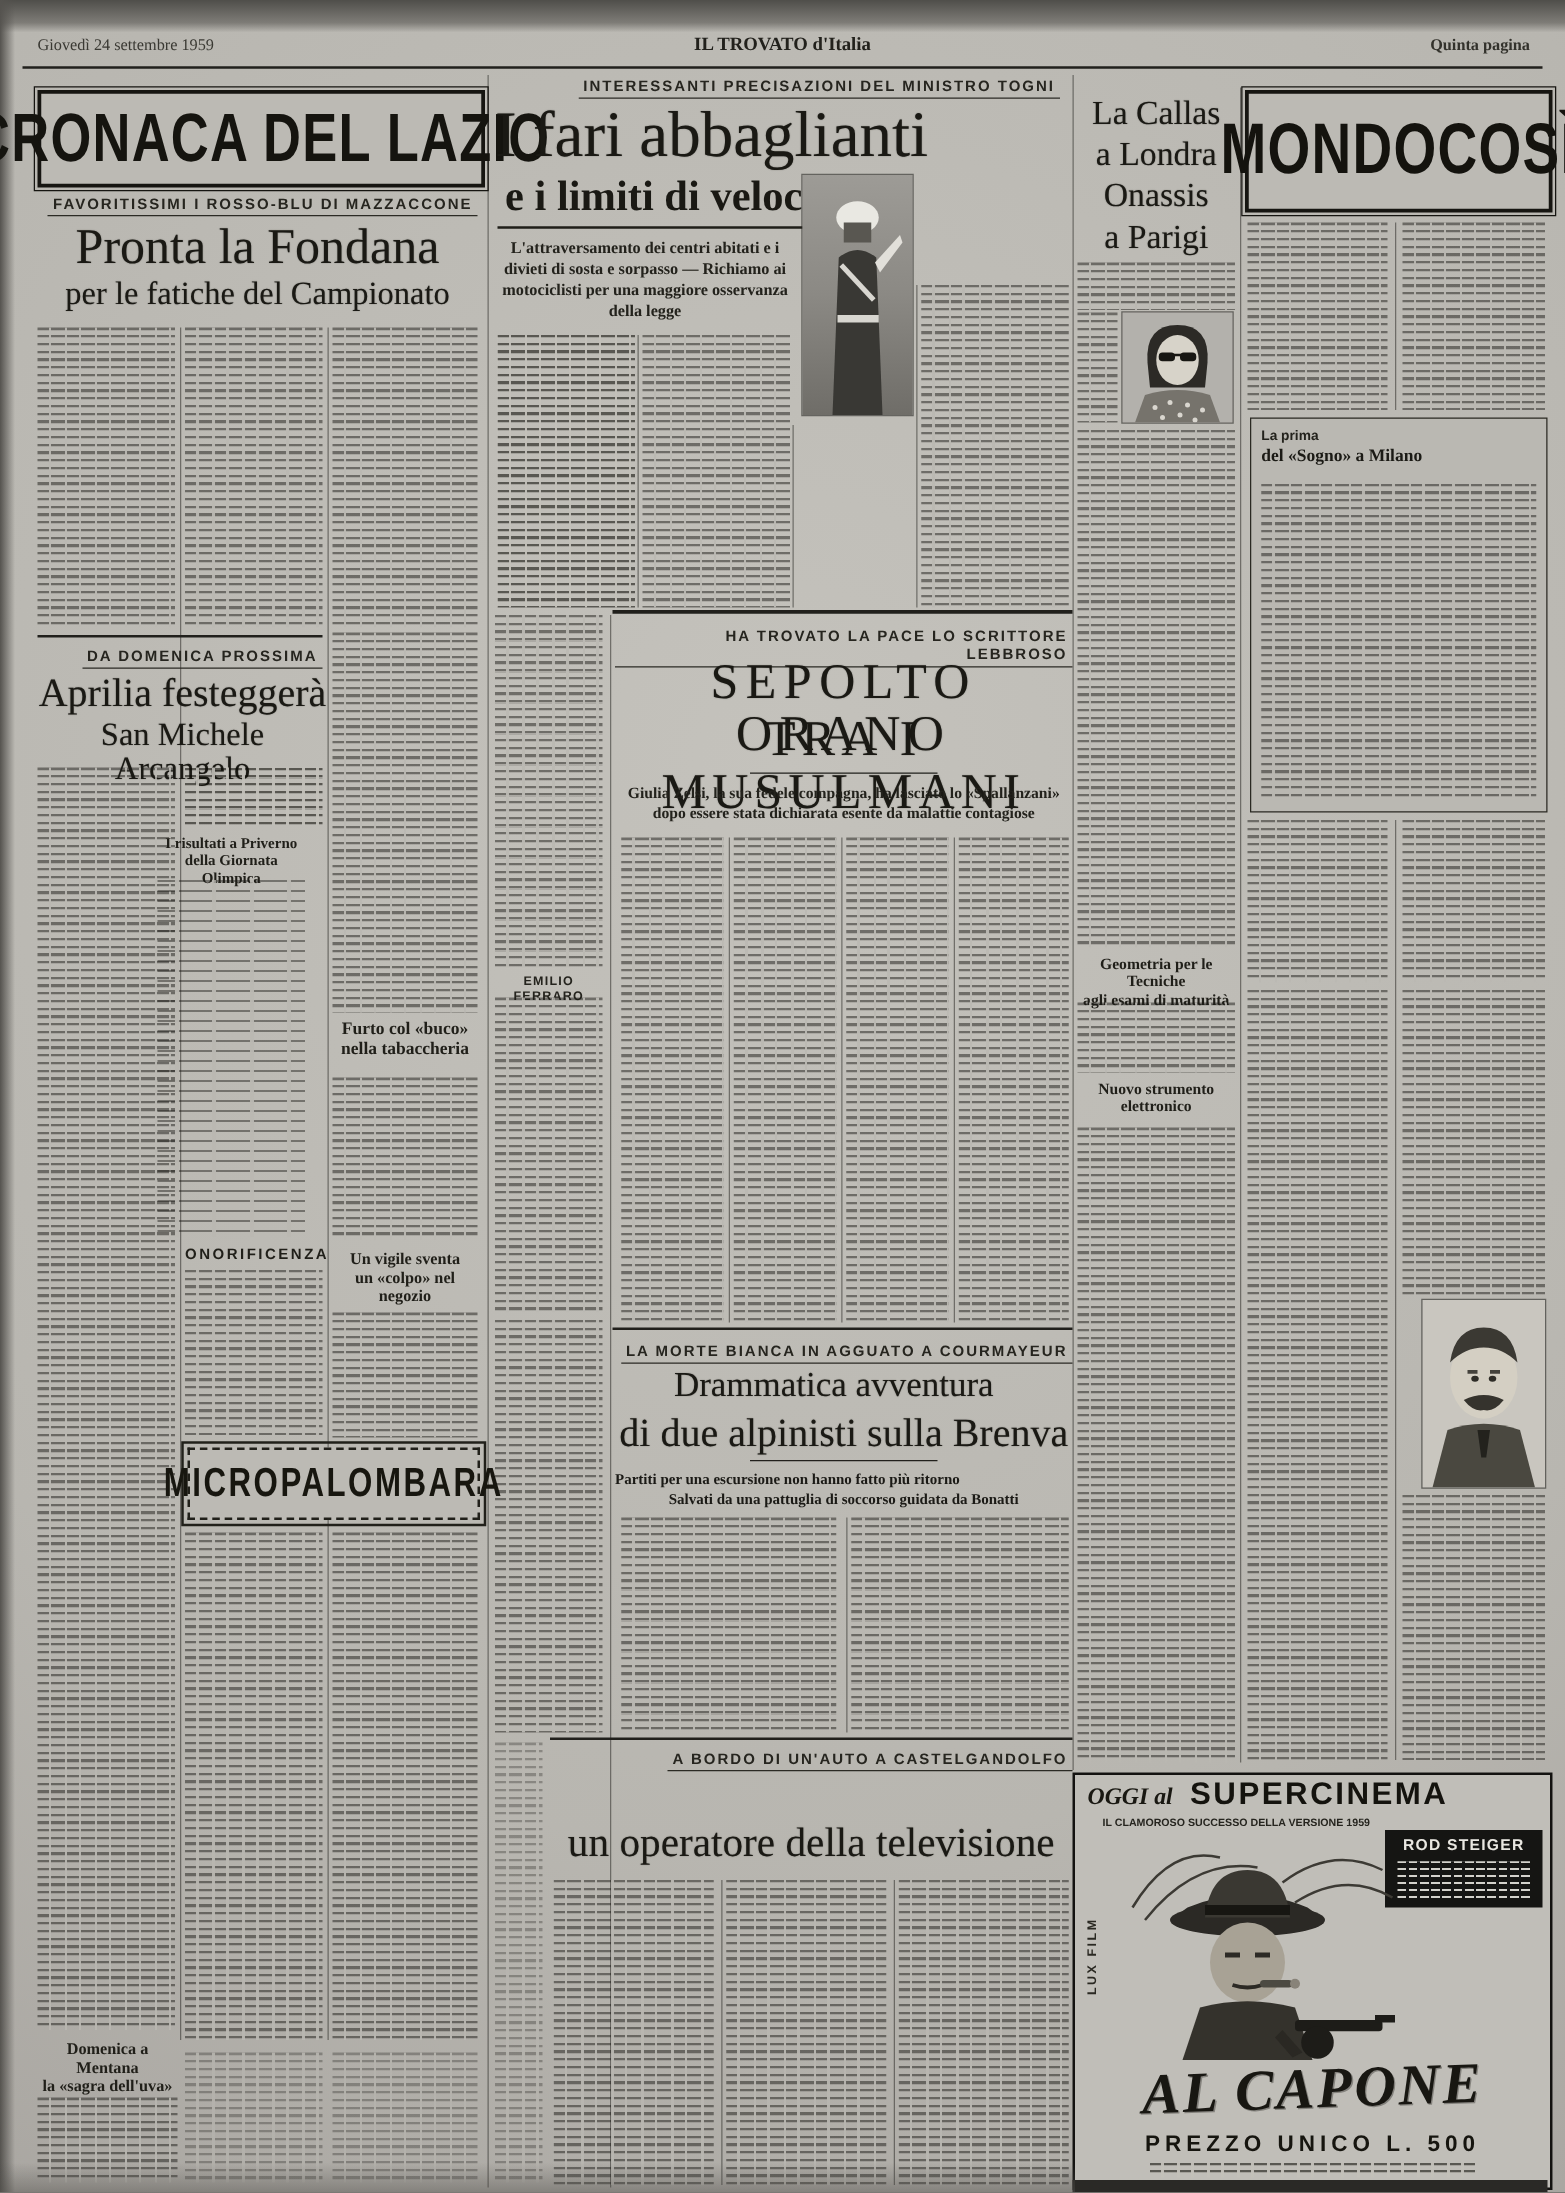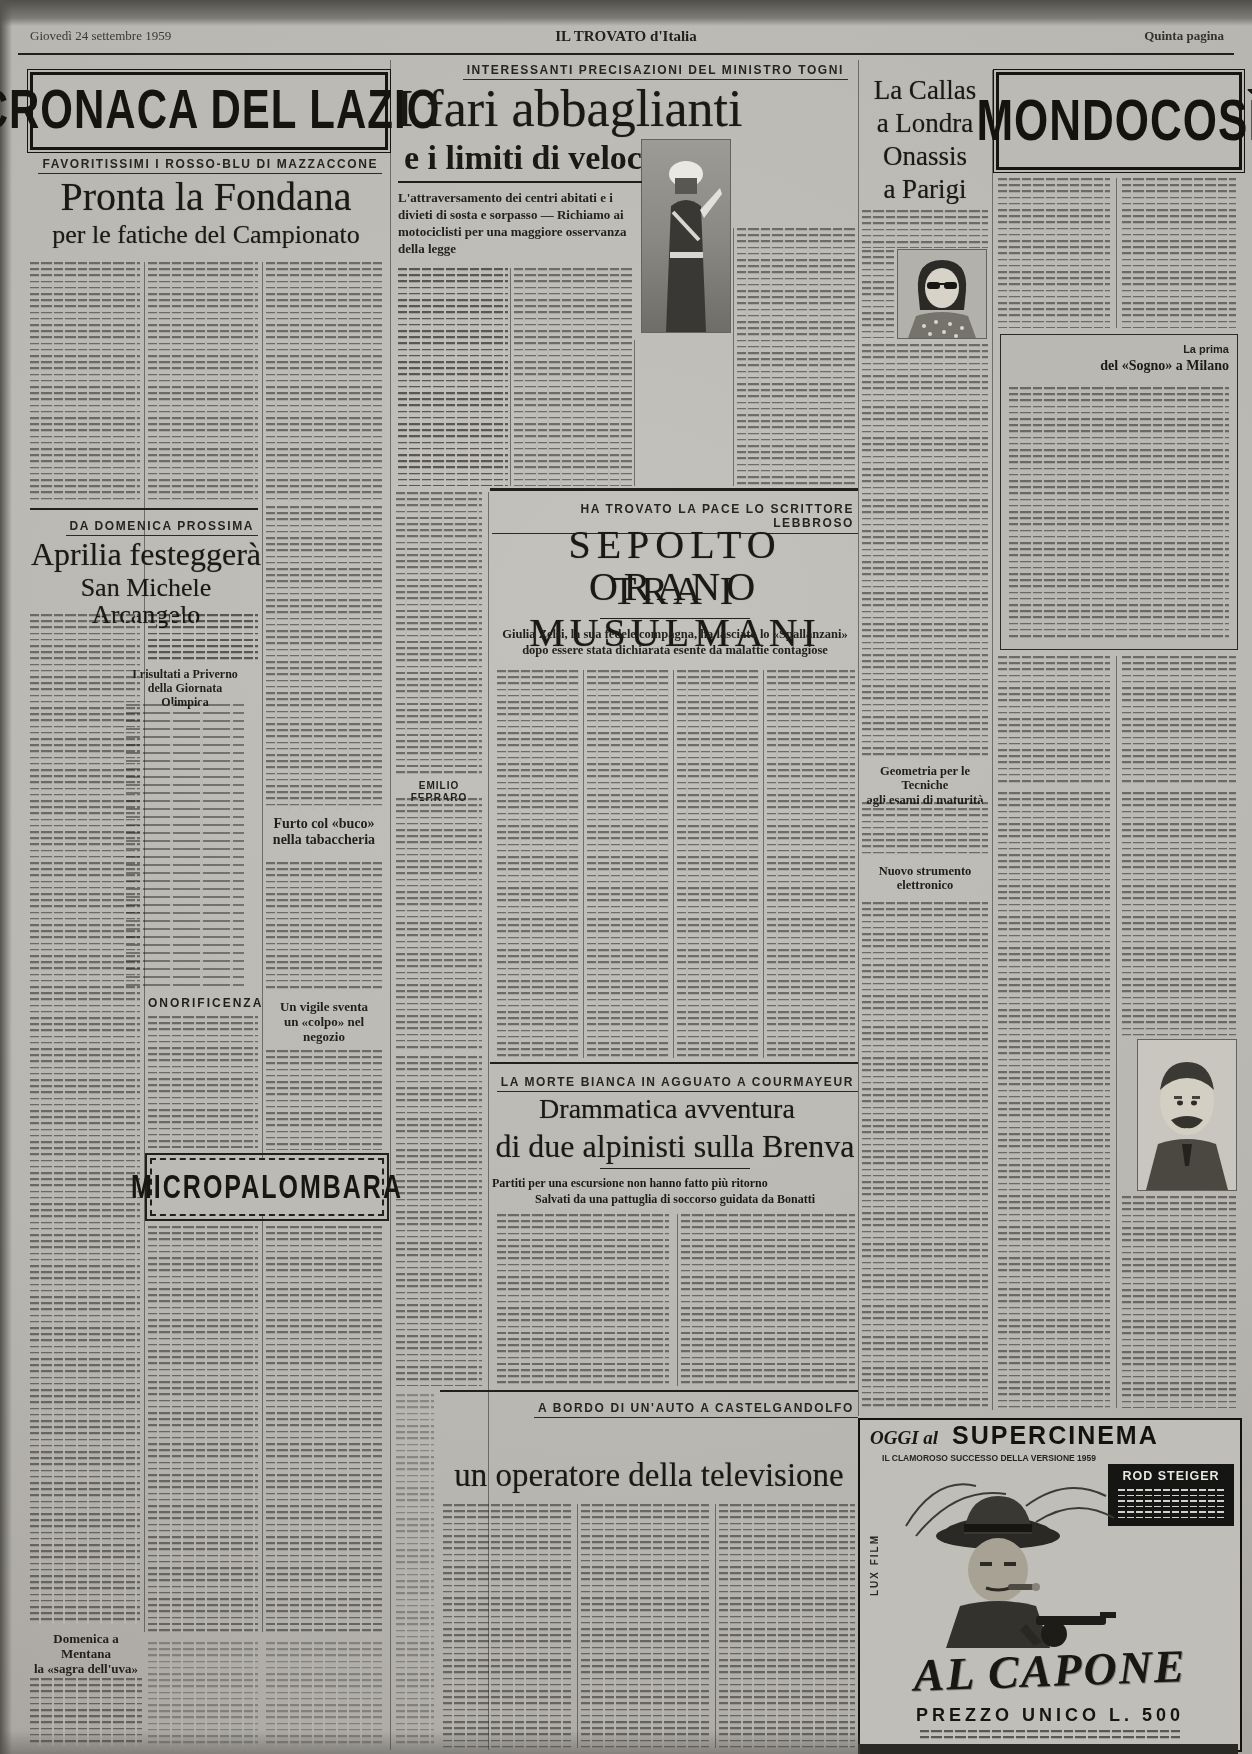--- a/index.html
+++ b/index.html
@@ -21,21 +21,21 @@
       repeating-linear-gradient(90deg, rgba(21,21,21,0) 0 7px, #161616 7px 9px),
       repeating-linear-gradient(180deg, rgba(232,230,224,.9) 0 1.6px, rgba(22,22,22,0) 1.6px 5.5px);}
   .vr{position:absolute;width:1px;background:rgba(45,44,40,.55);}
   .hrule{position:absolute;height:2px;background:#21201c;}
   .kickwrap{position:absolute;text-align:right;}
   .kickwrap span{display:inline-block;font:700 12px/1.2 "Liberation Sans",sans-serif;
     letter-spacing:1.6px;color:#26251f;border-bottom:1.5px solid #2b2a24;padding:0 4px 2px;}
   .hserif{position:absolute;font-family:"Liberation Serif",serif;font-weight:400;color:#1a1914;
     text-align:center;line-height:1.05;text-shadow:0 0 1px rgba(20,20,15,.45);}
   .subhead{position:absolute;font:700 14px/1.15 "Liberation Serif",serif;text-align:center;color:#201f19;}
-  .deck{position:absolute;font:700 13px/1.3 "Liberation Serif",serif;color:#23221c;text-align:left;}
+  .deck{position:absolute;font:700 13px/1.3 "Liberation Serif",serif;color:#23221c;text-align:center;}
   .dbox{position:absolute;border:3px solid #161511;outline:1px solid #161511;outline-offset:2px;
     background:#bcbab4;display:flex;align-items:center;justify-content:center;}
   .stretch{display:inline-block;transform:scaleY(1.30);transform-origin:50% 55%;
     font-family:"Liberation Sans",sans-serif;font-weight:700;white-space:nowrap;}
   .smallcap{font-family:"Liberation Sans",sans-serif;font-weight:700;letter-spacing:2px;}
   .photo{position:absolute;box-shadow:0 0 0 1px rgba(40,40,36,.6);background:#9a9894;}
 </style>
 </head>
 <body>
 
@@ -238,21 +238,21 @@
   <div class="abs sim" style="left:862px;top:902px;width:126px;height:508px;"></div>
   <div class="vr" style="left:992px;top:70px;height:1340px;"></div>
 
   <div class="dbox" style="left:996px;top:72px;width:240px;height:92px;">
     <span class="stretch" style="font-size:44px;letter-spacing:1px;color:#14130e;">MONDOCOSÌ</span>
   </div>
   <div class="abs sim" style="left:998px;top:178px;width:112px;height:150px;"></div>
   <div class="abs sim" style="left:1122px;top:178px;width:114px;height:150px;"></div>
   <div class="vr" style="left:1116px;top:178px;height:150px;"></div>
 
-  <div class="abs" style="left:1000px;top:334px;width:236px;height:314px;border:1px solid #2a2922;background:#bab8b2;text-align:right;">
+  <div class="abs" style="left:1000px;top:334px;width:236px;height:314px;border:1px solid #2a2922;background:#bab8b2;">
     <div style="margin:8px 8px 0;font:700 11px/1.2 'Liberation Sans',sans-serif;color:#23221c;">La prima</div>
     <div style="margin:2px 8px 6px;font:700 14px/1.2 'Liberation Serif',serif;color:#1b1a15;">del «Sogno» a Milano</div>
     <div class="sim" style="position:absolute;left:8px;top:52px;width:220px;height:252px;"></div>
   </div>
 
   <div class="abs sim" style="left:998px;top:656px;width:112px;height:130px;"></div>
   <div class="abs sim" style="left:1122px;top:656px;width:114px;height:130px;"></div>
   <div class="abs sim" style="left:998px;top:792px;width:112px;height:616px;"></div>
   <div class="abs sim" style="left:1122px;top:792px;width:114px;height:244px;"></div>
   <div class="vr" style="left:1116px;top:656px;height:752px;"></div>

